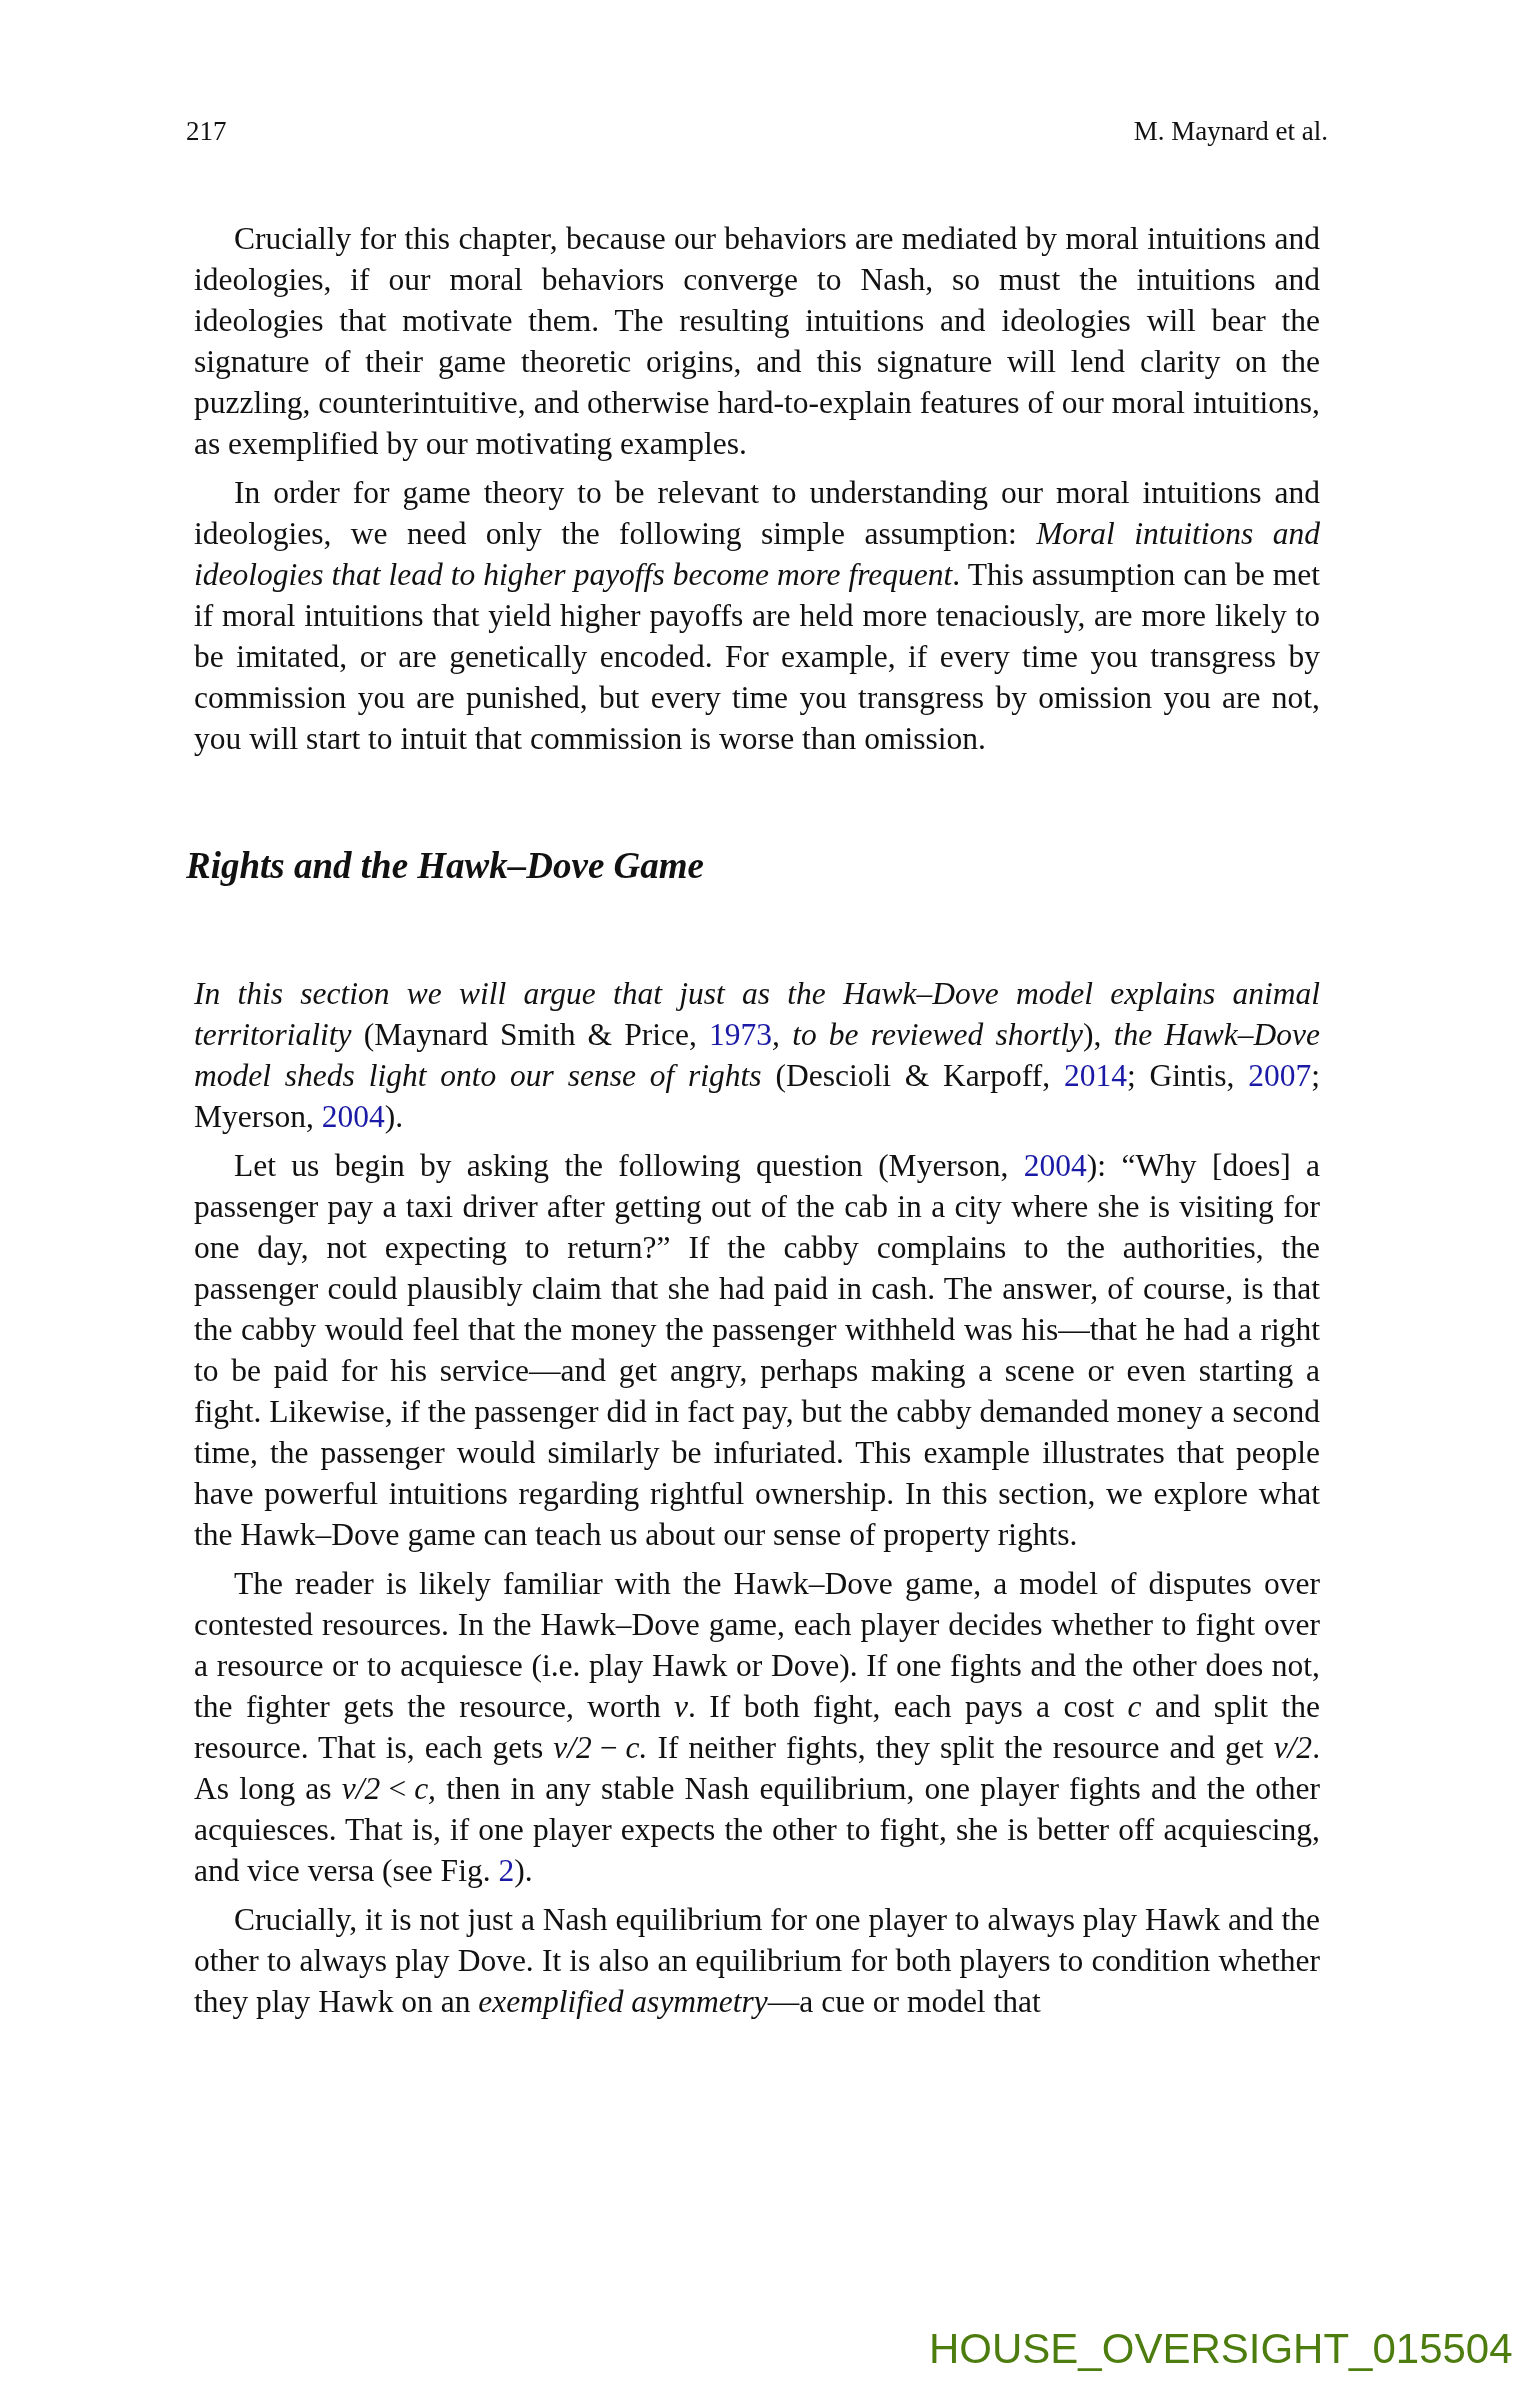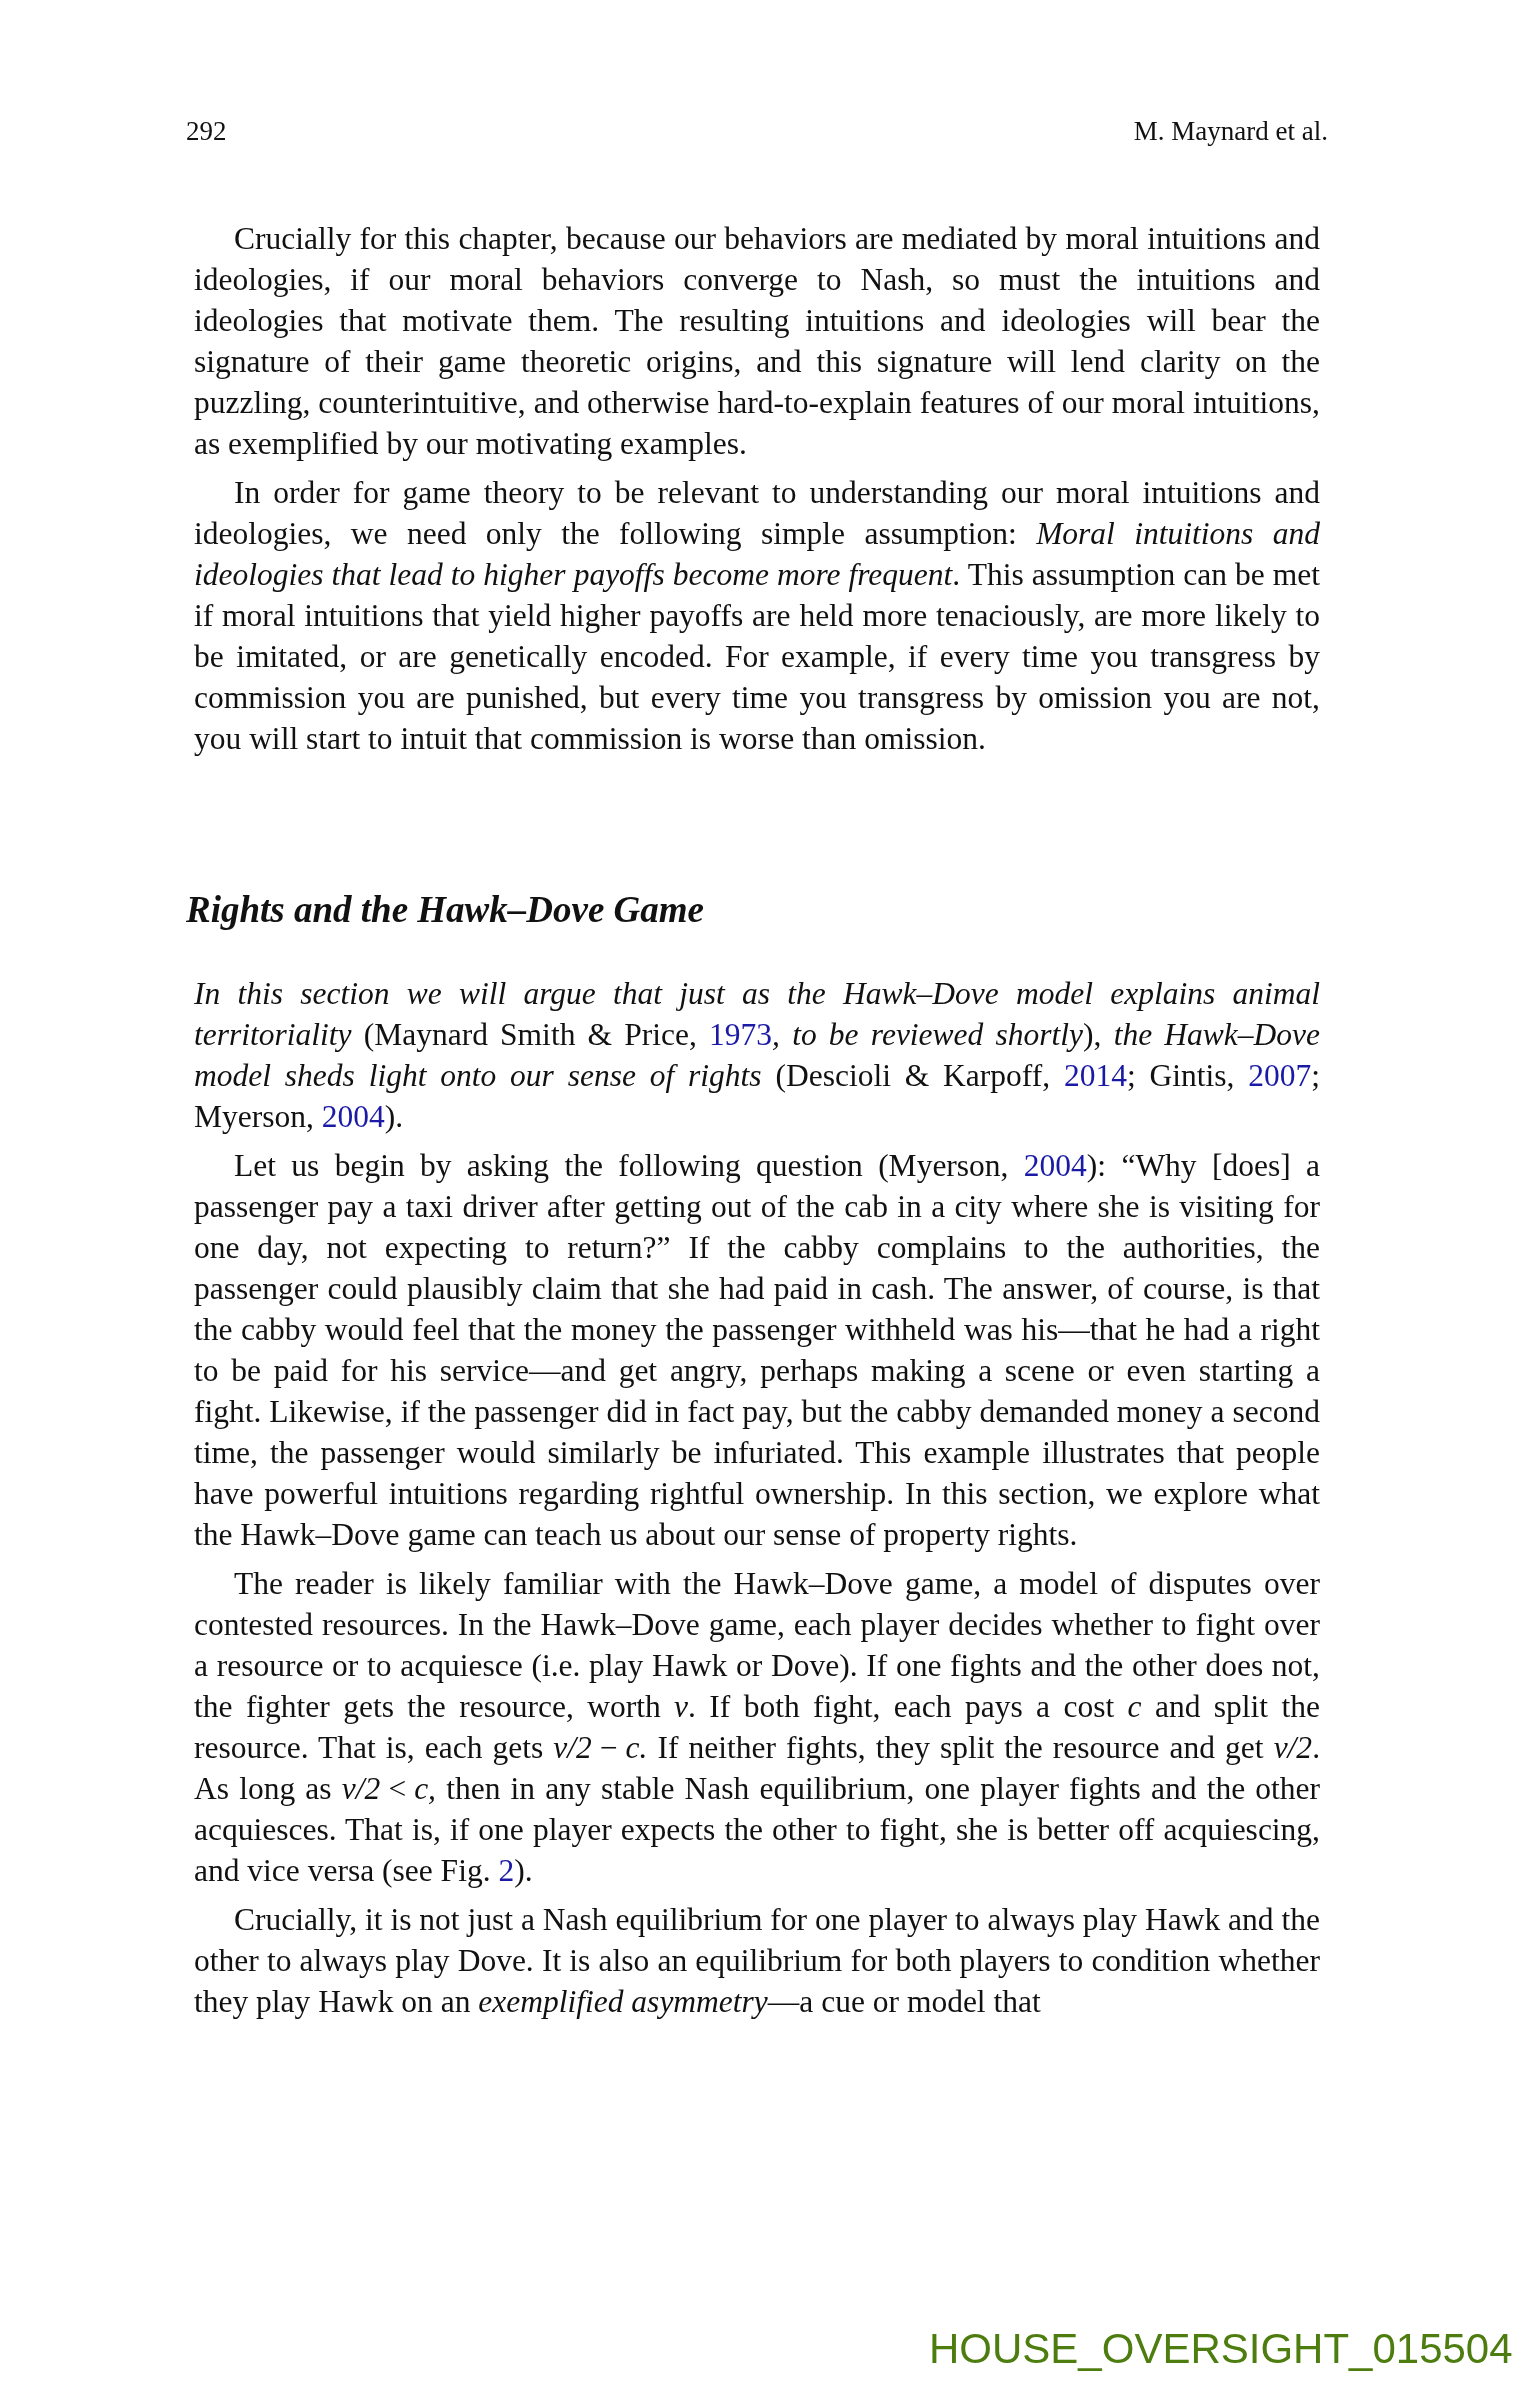--- a/index.html
+++ b/index.html
@@ -4,33 +4,33 @@
 <style>
   html, body { margin: 0; padding: 0; background: #ffffff; }
   body { width: 1538px; height: 2389px; position: relative; overflow: hidden; color: #111; }
   .page { position: absolute; left: 186px; top: 0; width: 1142px; font-family: "Liberation Serif", serif; }
   .running-head { position: absolute; top: 116px; left: 0; width: 1142px; height: 34px; font-size: 27px; }
   .page-number { position: absolute; left: 0; top: 0; }
   .author-head { position: absolute; right: 0; top: 0; }
   .block { position: absolute; left: 0; width: 1142px; font-size: 31.5px; line-height: 41px; text-align: justify; hyphens: none; }
   .block p { margin: 8px; text-indent: 40px; }
   .block p.noindent { text-indent: 0; }
-  .section-title { position: absolute; left: 0; top: 888px; font-size: 37px; font-weight: bold; font-style: italic; white-space: nowrap; }
+  .section-title { position: absolute; left: 0; top: 844px; font-size: 37px; font-weight: bold; font-style: italic; white-space: nowrap; }
   .cite { color: #1a1aa6; }
   em, .it { font-style: italic; }
   .math { font-style: italic; }
   .footer-stamp { position: absolute; left: 929px; top: 2325px; font-family: "Liberation Sans", sans-serif; font-size: 42px; color: #4d7c0f; letter-spacing: 0px; white-space: nowrap; }
 </style>
 </head>
 <body>
 
 <div class="page">
 
   <div class="running-head">
-    <span class="page-number">292</span>
+    <span class="page-number">217</span>
     <span class="author-head">M. Maynard et al.</span>
   </div>
 
   <div class="block" style="top:210px;">
     <p>Crucially for this chapter, because our behaviors are mediated by moral intuitions and ideologies, if our moral behaviors converge to Nash, so must the intuitions and ideologies that motivate them. The resulting intuitions and ideologies will bear the signature of their game theoretic origins, and this signature will lend clarity on the puzzling, counterintuitive, and otherwise hard-to-explain features of our moral intuitions, as exemplified by our motivating examples.</p>
     <p><span>In order for game theory to be relevant to understanding our moral intuitions and ideologies, we need only the following simple assumption: </span><em>Moral intuitions and ideologies that lead to higher payoffs become more frequent</em><span>. This assumption can be met if moral intuitions that yield higher payoffs are held more tenaciously, are more likely to be imitated, or are genetically encoded. For example, if every time you transgress by commission you are punished, but every time you transgress by omission you are not, you will start to intuit that commission is worse than omission.</span></p>
   </div>
 
   <div class="section-title">Rights and the Hawk–Dove Game</div>
 

